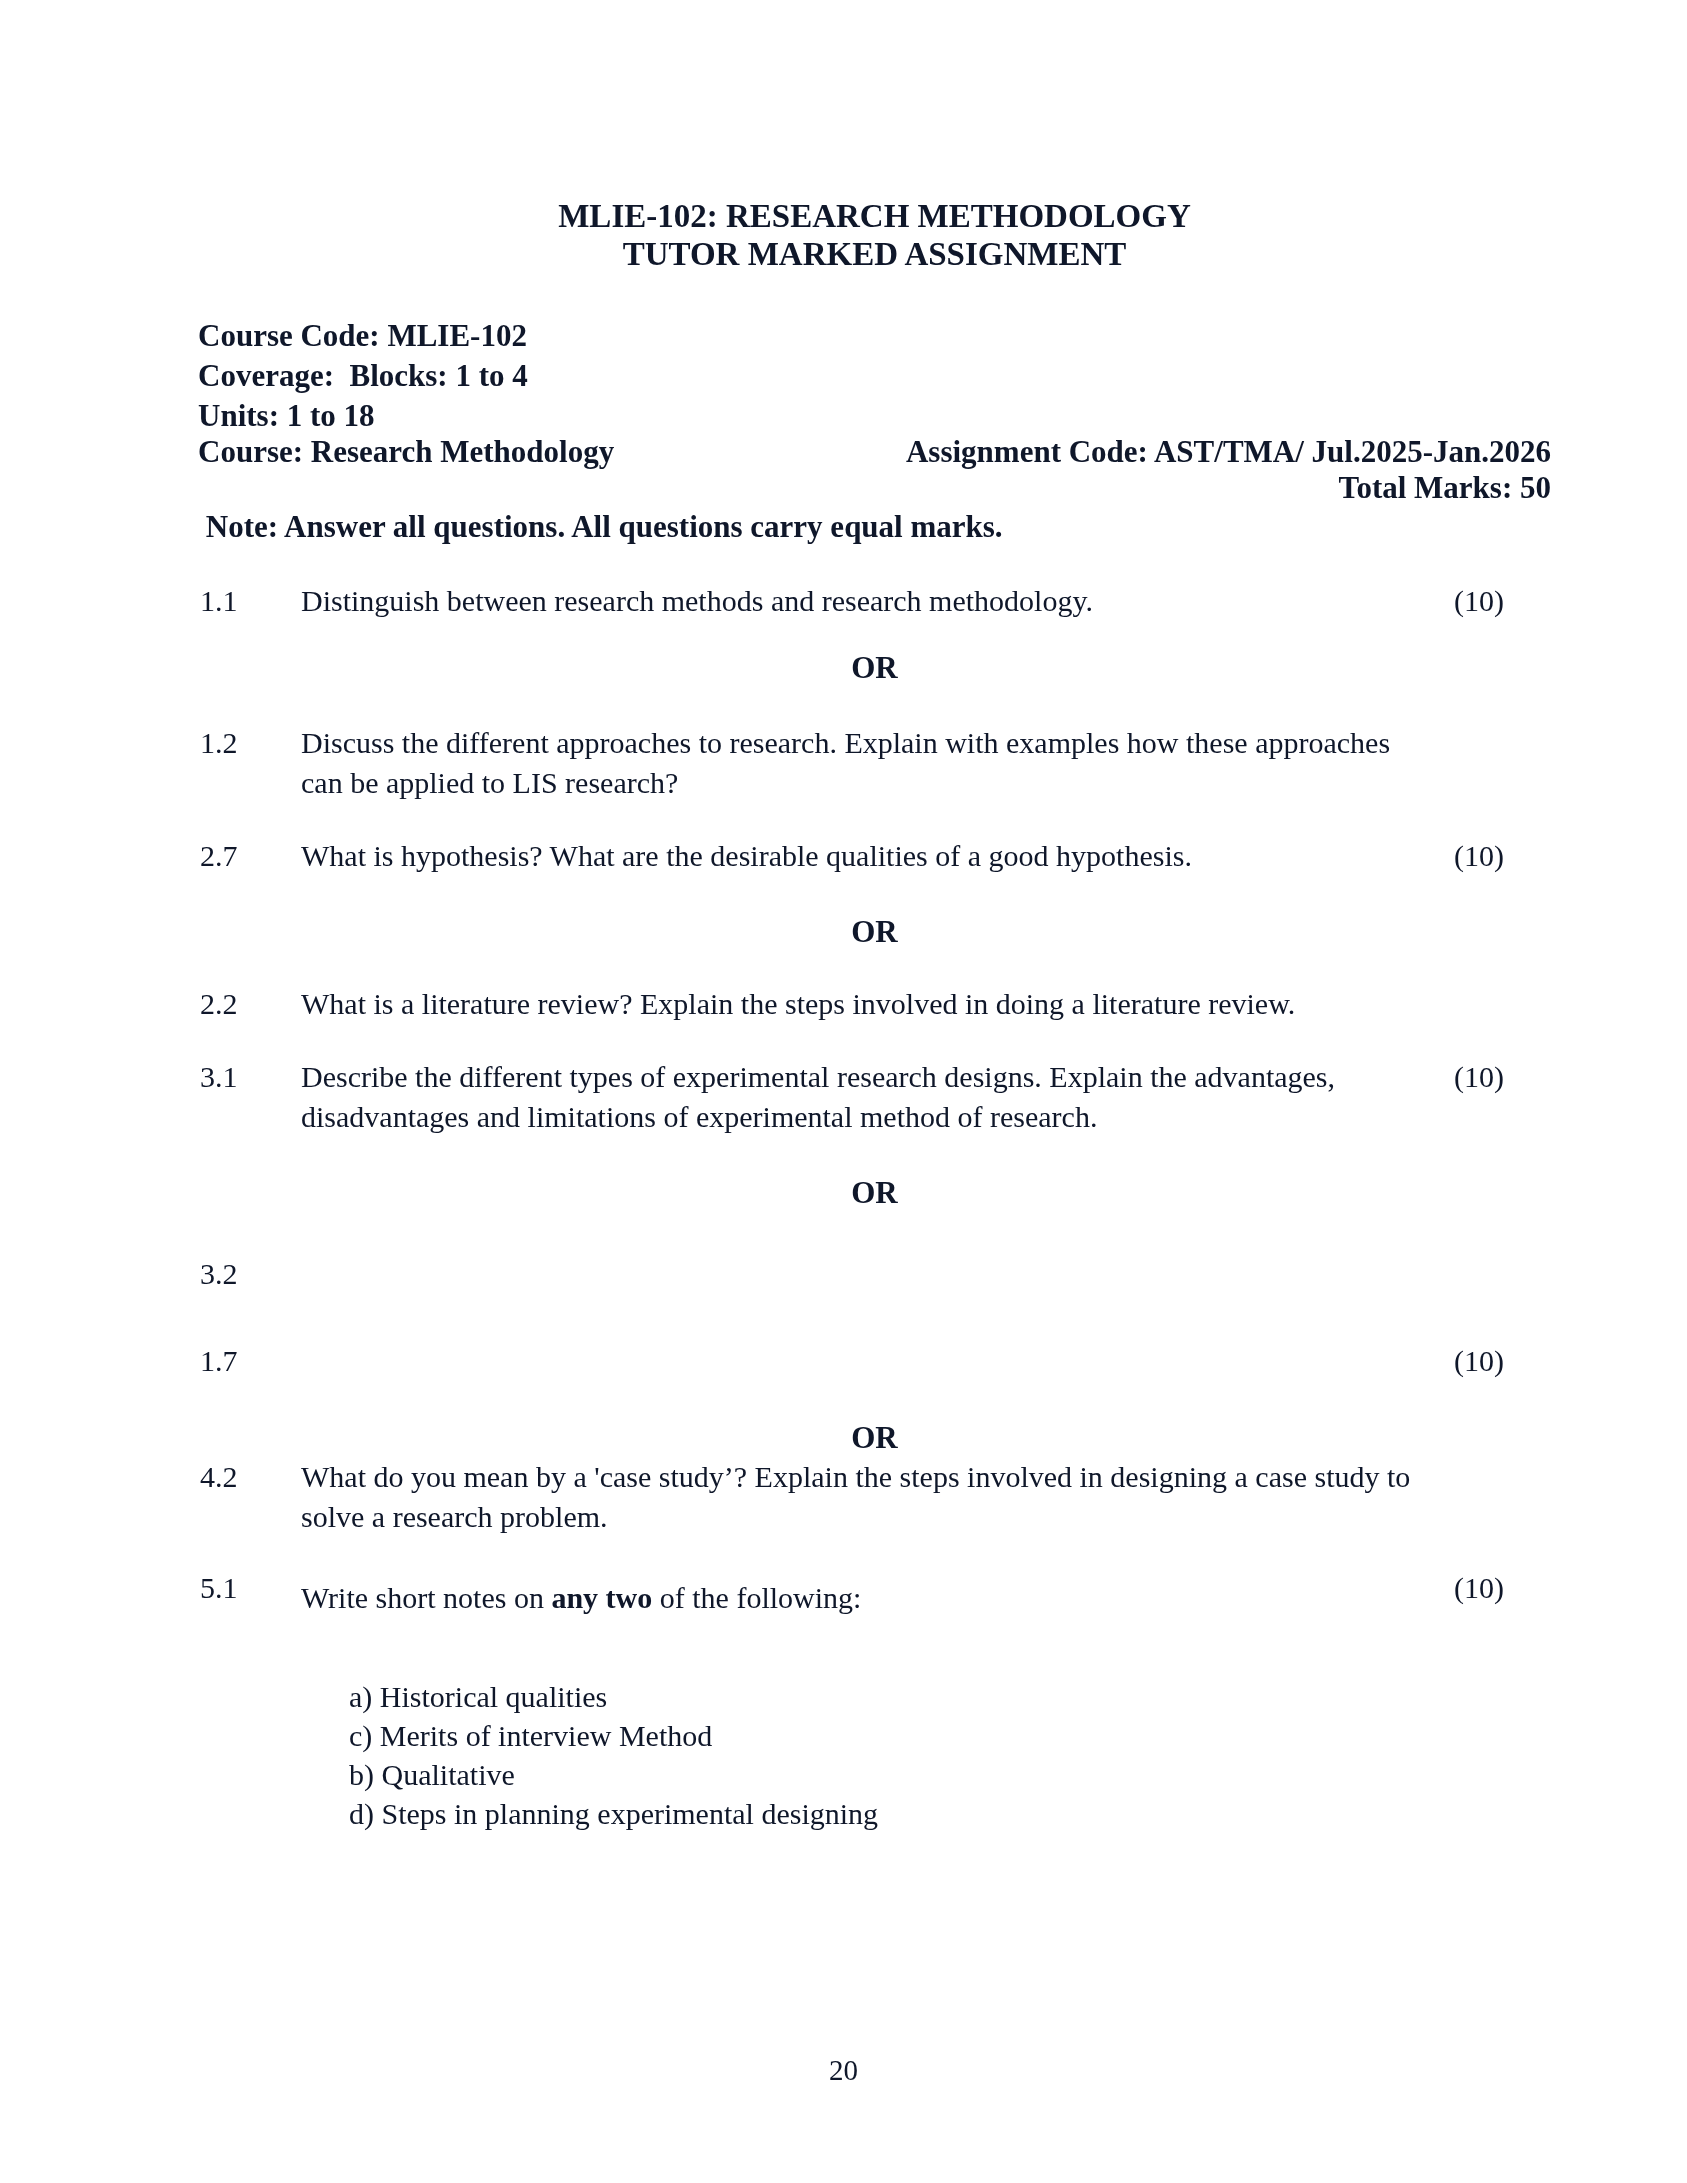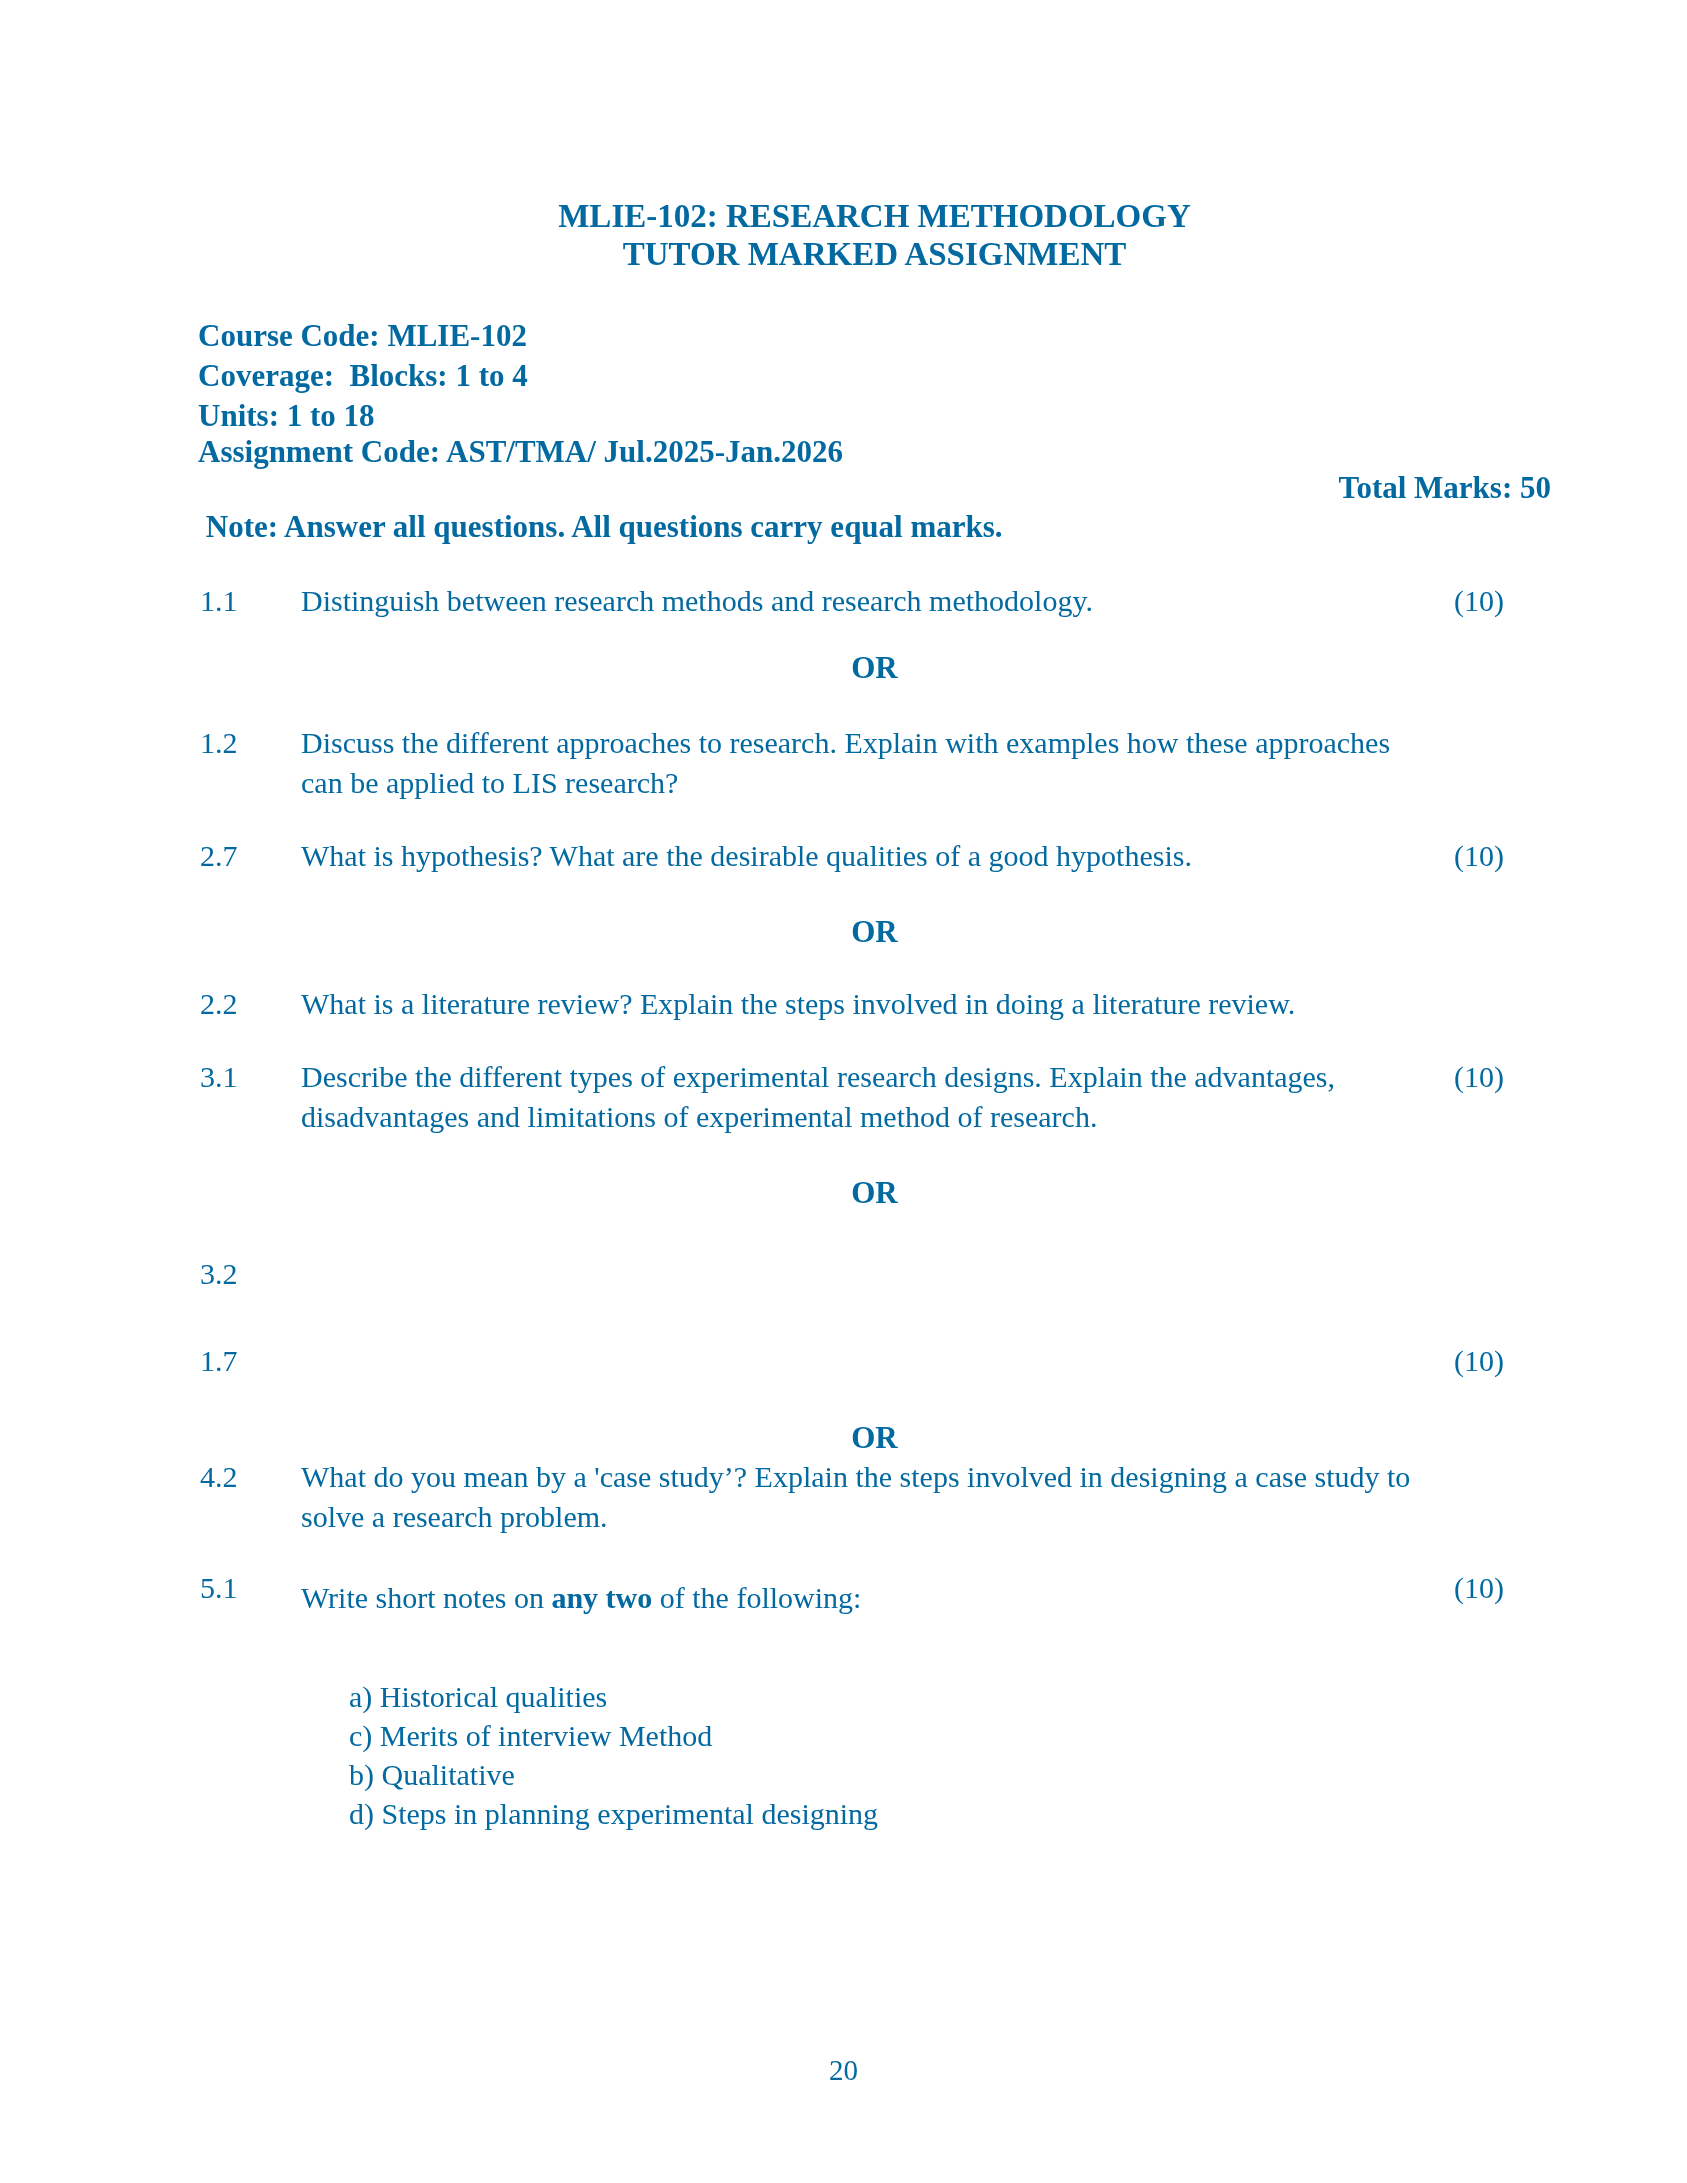--- a/index.html
+++ b/index.html
@@ -8,21 +8,21 @@
     background: #ffffff;
   }
   .page {
     position: relative;
     width: 1561px;
     height: 2183px;
     background: #ffffff;
     font-family: "Liberation Serif", "DejaVu Serif", serif;
     font-size: 30px;
     line-height: 40px;
-    color: #0369a1;
+    color: #0f172a;
     overflow: hidden;
   }
   .abs { position: absolute; }
   .bold { font-weight: bold; }
   .title-line {
     left: 198px;
     width: 1353px;
     text-align: center;
     font-weight: bold;
     font-size: 33px;
@@ -73,20 +73,21 @@
 
 <div class="page">
 
   <div class="abs title-line" style="top:198px">MLIE-102: RESEARCH METHODOLOGY</div>
   <div class="abs title-line" style="top:236px">TUTOR MARKED ASSIGNMENT</div>
 
   <div class="abs hline" style="top:316px">Course Code: MLIE-102</div>
   <div class="abs hline" style="top:356px">Coverage:  Blocks: 1 to 4</div>
   <div class="abs hline" style="top:396px">Units: 1 to 18</div>
   <div class="abs course-row" style="top:432px">
+    <span>Course: Research Methodology</span>
     <span>Assignment Code: AST/TMA/ Jul.2025-Jan.2026</span>
   </div>
   <div class="abs hline hline-right" style="top:468px">Total Marks: 50</div>
   <div class="abs hline" style="top:507px"> Note: Answer all questions. All questions carry equal marks.</div>
 
   <div class="abs qnum" style="top:581px">1.1</div>
   <div class="abs qtext" style="top:581px">Distinguish between research methods and research methodology.</div>
   <div class="abs qmarks" style="top:581px">(10)</div>
 
   <div class="abs or-sep" style="top:648px">OR</div>

